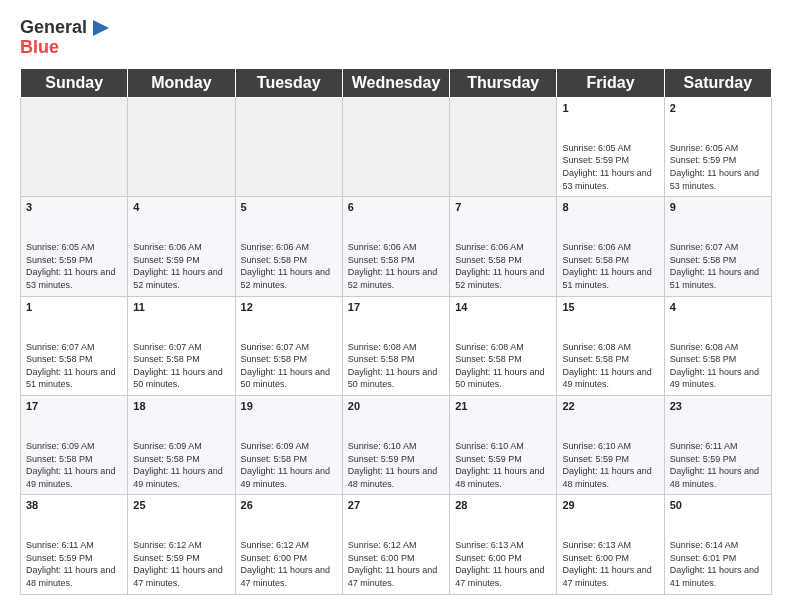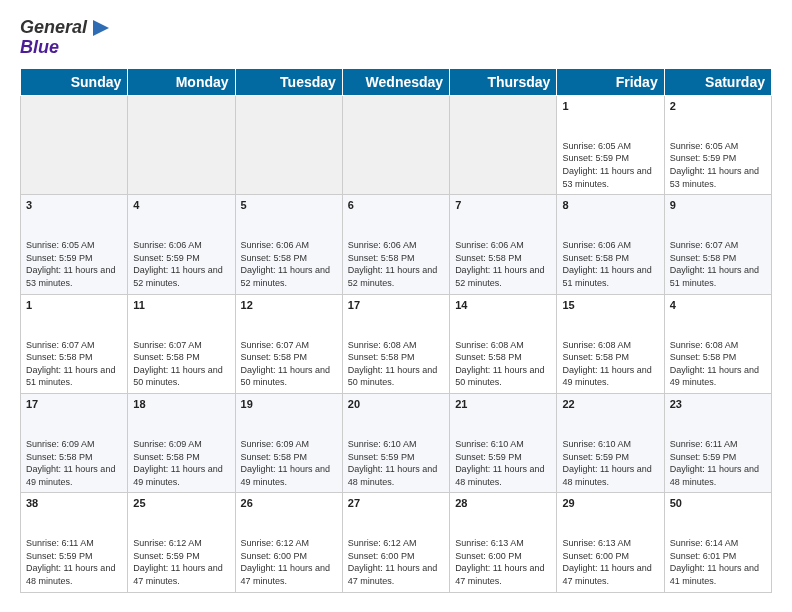--- a/index.html
+++ b/index.html
@@ -18,29 +18,28 @@
     .header {
       display: flex;
       justify-content: space-between;
       align-items: flex-start;
       margin-bottom: 10px;
     }
     .logo {
       display: flex;
       align-items: center;
       gap: 0;
-      font-style: italic;
     }
     .logo-text {
       font-size: 18px;
       font-weight: bold;
       line-height: 1.1;
     }
     .logo-general { color: #333; }
-    .logo-blue { color: #4c1d95; }
+    .logo-blue { color: #ef4444; }
     .logo-icon {
       width: 24px;
       height: 24px;
       margin-left: 2px;
     }
     .title-block {
       text-align: right;
     }
     .month-title {
       font-size: 32px;
@@ -51,27 +50,27 @@
     .location {
       font-size: 15px;
       color: #444;
     }
     .calendar {
       width: 100%;
       border-collapse: collapse;
       table-layout: fixed;
     }
     .calendar th {
-      background: #0369a1;
+      background: #404040;
       color: #fff;
-      font-size: 14px;
+      font-size: 16px;
       font-weight: bold;
       padding: 5px 6px;
       border: 1px solid #fff;
-      text-align: right;
+      text-align: center;
     }
     .calendar td {
       vertical-align: top;
       border: 1px solid #ccc;
       padding: 4px 5px;
       font-size: 9.5px;
       color: #333;
       height: 80px;
       background: #fff;
     }

